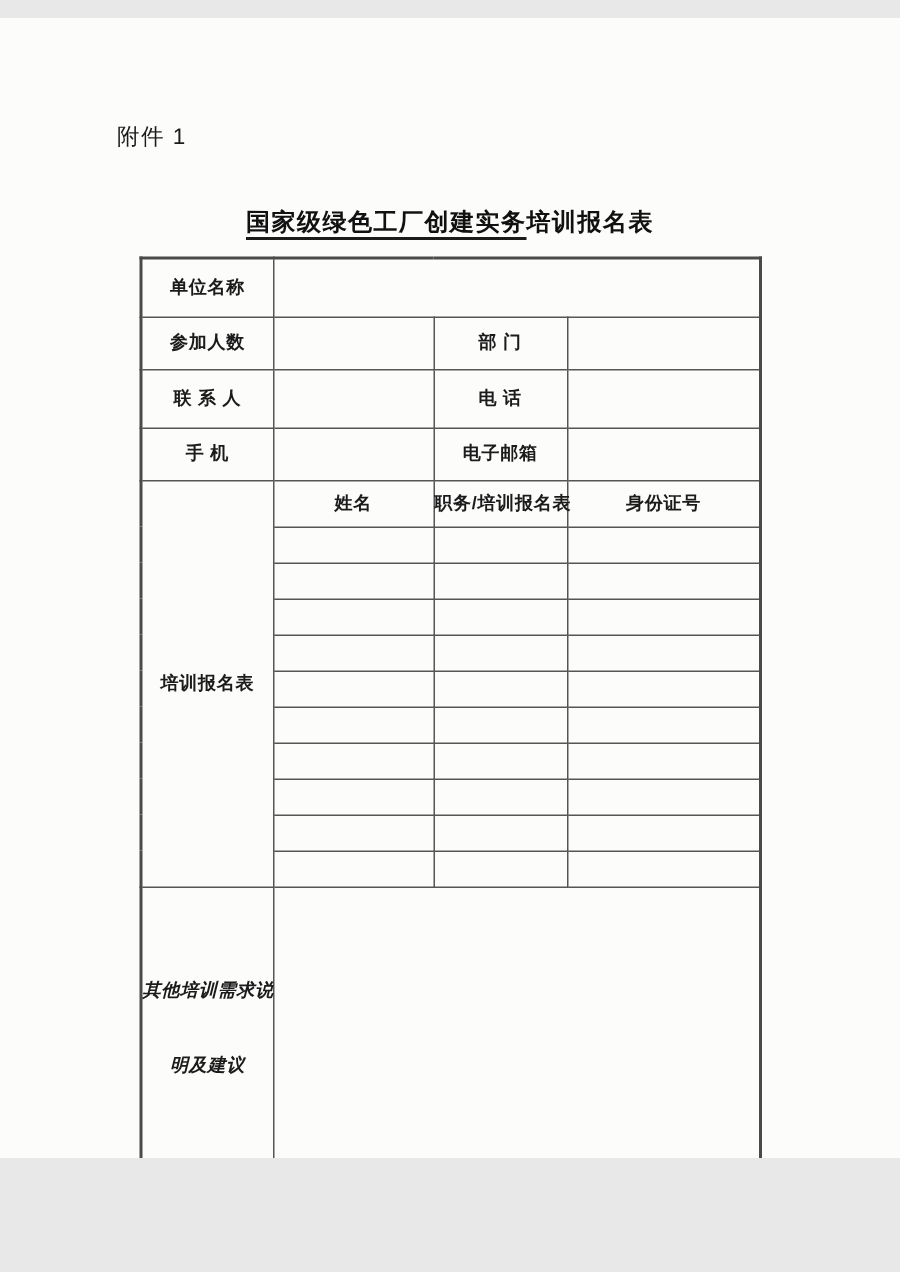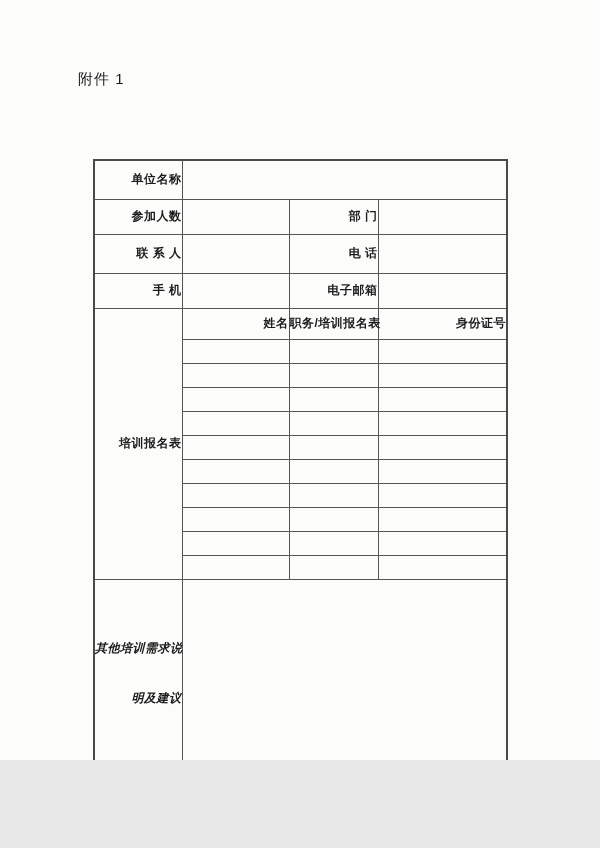--- a/index.html
+++ b/index.html
@@ -5,21 +5,21 @@
   html, body {
     margin: 0;
     padding: 0;
     background: #e8e8e8;
     font-family: "Liberation Sans", "DejaVu Sans", sans-serif;
   }
   .page {
     position: relative;
     width: 600px;
     height: 760px;
-    margin: 0 auto;
+    margin: 12px auto;
     background: #fcfcfb;
     color: #1b1b1b;
     overflow: hidden;
   }
   .attachment {
     position: absolute;
     left: 78px;
     top: 70px;
     font-size: 15px;
     letter-spacing: 1px;
@@ -49,21 +49,21 @@
     table-layout: fixed;
     border-collapse: collapse;
     border: 2px solid #4a4a4a;
   }
   table.form td {
     border: 1px solid #555;
     padding: 0;
     vertical-align: middle;
   }
   td.lbl {
-    text-align: right;
+    text-align: center;
     font-size: 12px;
     font-weight: 600;
     letter-spacing: 0.5px;
     color: #1b1b1b;
     white-space: pre;
   }
   tr.r-unit      { height: 39px; }
   tr.r-count     { height: 35px; padding-left: 38px; }
   tr.r-contact   { height: 39px; }
   tr.r-mobile    { height: 35px; }
@@ -84,20 +84,23 @@
     color: #333;
   }
 </style>
 </head>
 <body>
 
 <div class="page">
 
   <div class="attachment">附件 1</div>
 
+  <div class="title">
+    <span class="underlined">国家级绿色工厂创建实务</span><span>培训报名表</span>
+  </div>
 
   <table class="form">
     <colgroup>
       <col style="width:88px">
       <col style="width:107px">
       <col style="width:89px">
       <col style="width:129px">
     </colgroup>
 
     <tbody>

